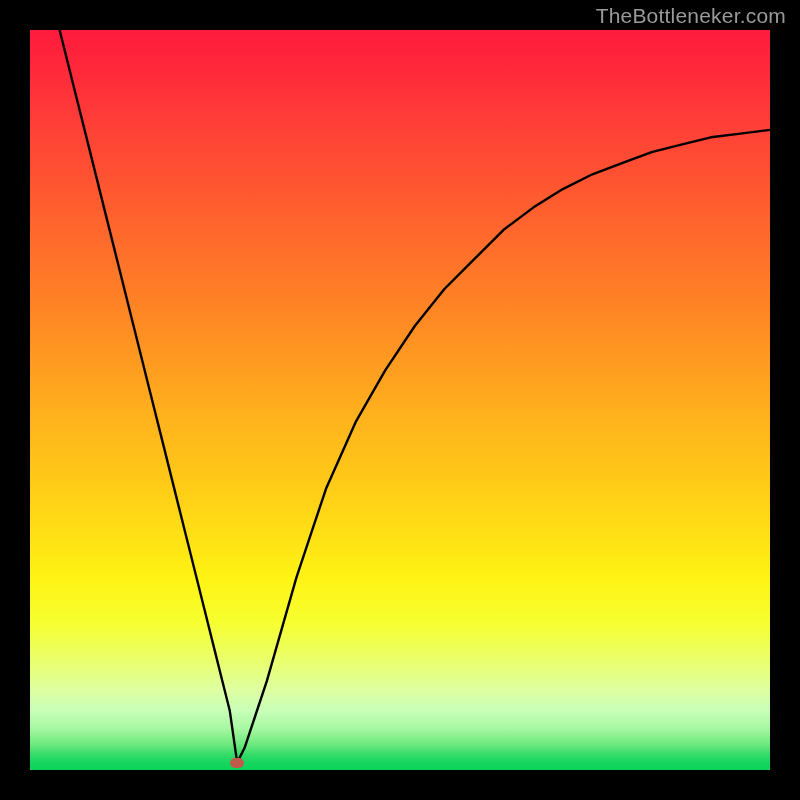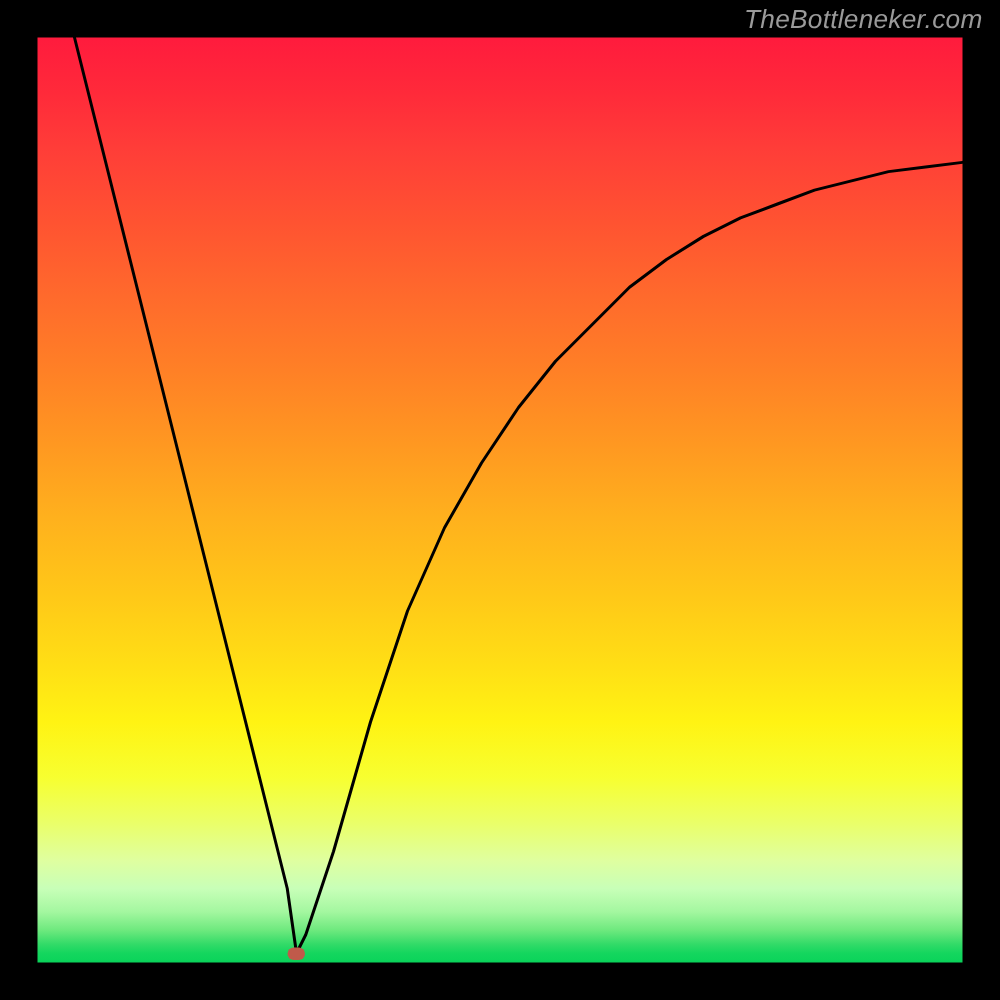--- a/index.html
+++ b/index.html
@@ -9,21 +9,20 @@
     height: 800px;
     background: #000;
     overflow: hidden;
     font-family: Arial, Helvetica, sans-serif;
   }
   .stage {
     position: relative;
     width: 792px;
     height: 800px;
     background: #000;
-    font-style: italic;
   }
   .plot-area {
     position: absolute;
     left: 30px;
     top: 30px;
     width: 740px;
     height: 740px;
     
     background: linear-gradient(
       to bottom,

